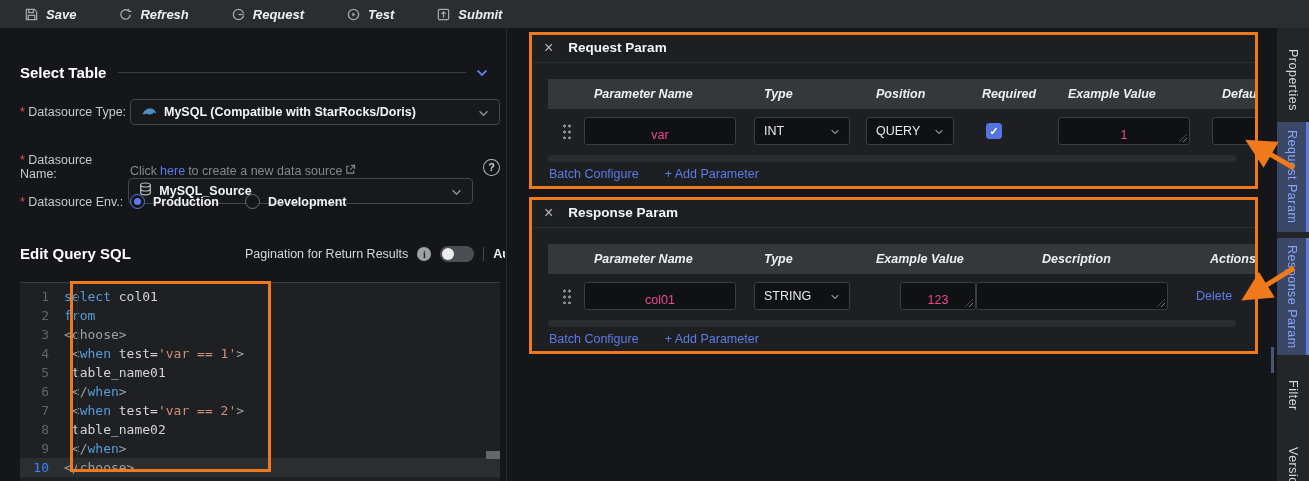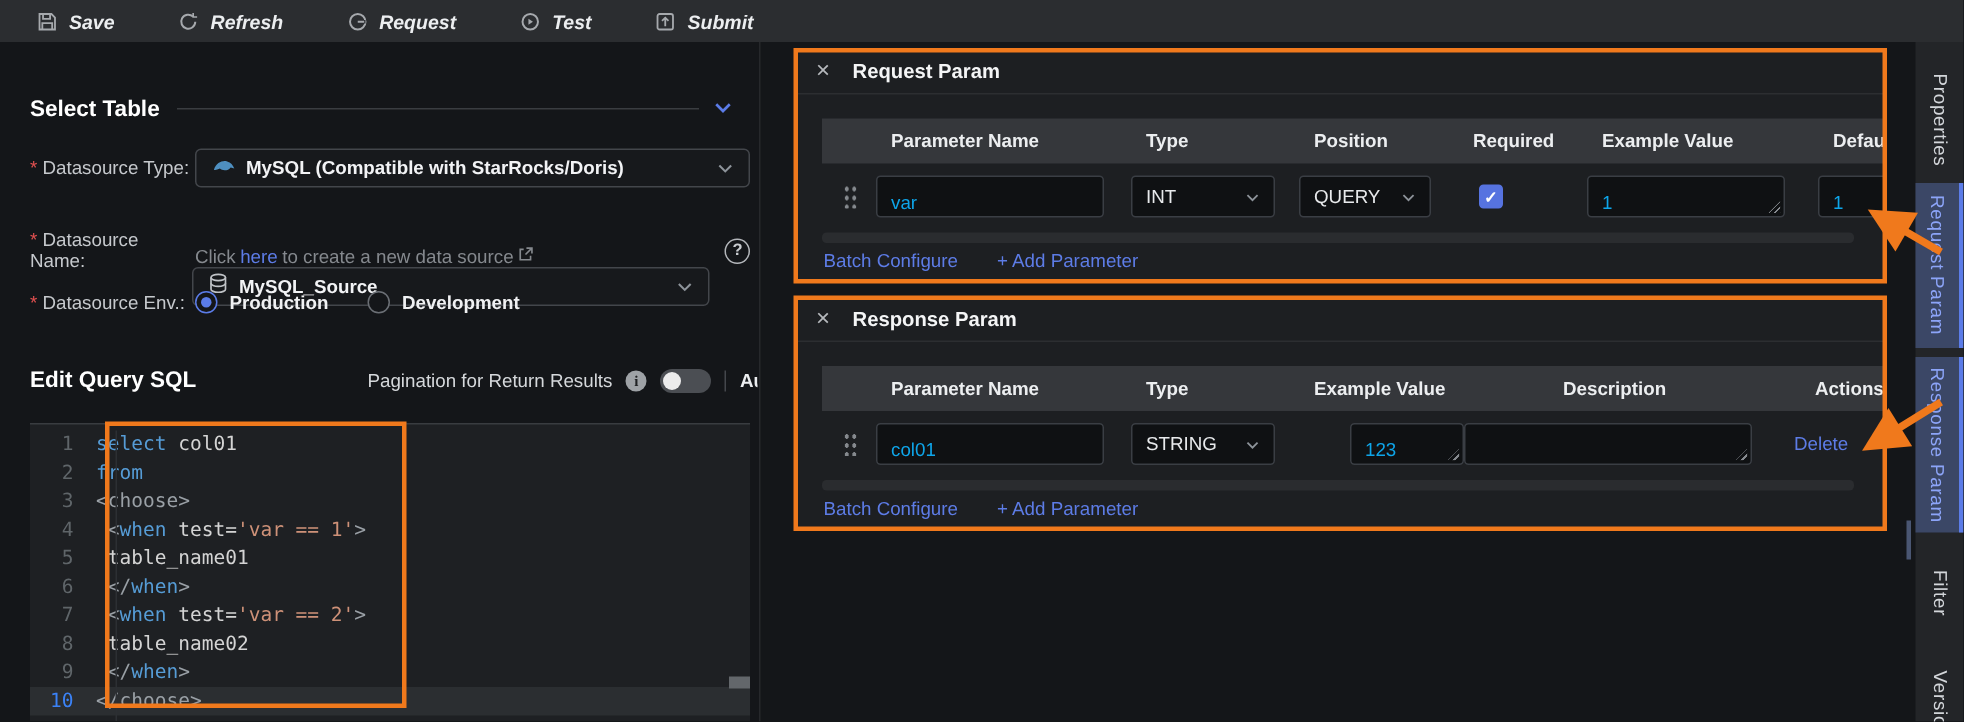--- a/index.html
+++ b/index.html
@@ -61,28 +61,28 @@
   .gut-sep { position:absolute; left:57px; top:4px; bottom:0; width:1px; background:#2c2f33; }
   .c-kw { color:#569cd6; } .c-pl { color:#d4d4d4; } .c-tag { color:#9aa0a6; } .c-str { color:#ce9178; }
   .ed-scroll { position:absolute; right:0; top:168px; width:14px; height:8px; background:#63676b; }
   
   .panel { position:absolute; left:530px; width:726px; height:155px; background:#1d1f22; overflow:hidden; }
   .panel-head { height:30px; display:flex; align-items:center; padding:0 14px; gap:15px; border-bottom:1px solid #2c2e31; }
   .panel-x { color:#b6b9bd; font-size:16px; line-height:16px; cursor:pointer; }
   .panel-title { font-size:13.5px; font-weight:700; color:#f4f5f6; }
   .ptable { position:absolute; left:18px; top:46px; width:780px; }
   .thead { display:flex; height:30px; background:#35373b; align-items:center; }
-  .thead .th { font-size:12.5px; font-weight:700; color:#eceef0; padding-left:10px; white-space:nowrap; overflow:hidden; }
+  .thead .th { font-size:12.5px; font-weight:700; color:#eceef0; padding-left:10px; white-space:nowrap; overflow:hidden;font-style:italic; }
   .trow { display:flex; height:44px; align-items:center; }
   .cell { display:flex; align-items:center; }
   .drag { width:10px; height:16px; margin-left:14px;
     background-image:radial-gradient(#85898e 1.2px, transparent 1.4px);
     background-size:5px 6px; cursor:grab; }
   .tfield { background:#0f1113; border:1px solid #3a3e44; border-radius:3px; height:28px;
-    line-height:26px; padding:4px 9px; font-size:12.5px; color:#0ea5e9; position:relative; cursor:text; white-space:nowrap; overflow:hidden; }
+    line-height:26px; padding:4px 9px; font-size:12.5px; color:#ec4899; position:relative; cursor:text; white-space:nowrap; overflow:hidden;text-align:center; }
   .tsel { background:#0f1113; border:1px solid #3a3e44; border-radius:3px; height:28px;
     display:flex; align-items:center; padding:0 9px; font-size:12.5px; color:#e8eaec; cursor:pointer; }
   .tsel .val { flex:1; }
   .resz::after { content:""; position:absolute; right:2px; bottom:2px; width:8px; height:8px;
     background:repeating-linear-gradient(135deg, transparent 0 2px, #85898e 2px 3px);
     clip-path:polygon(100% 0, 100% 100%, 0 100%); }
   .cbox { width:16px; height:16px; border-radius:3px; border:1px solid #3a3e44; background:#0f1113;
     display:flex; align-items:center; justify-content:center; cursor:pointer; }
   .cbox.checked { background:#5673e0; border-color:#5673e0; color:#fff; font-size:11px; font-weight:700; }
   .hscroll { position:absolute; left:18px; width:688px; height:7px; background:#2a2c2f; border-radius:3px; }

